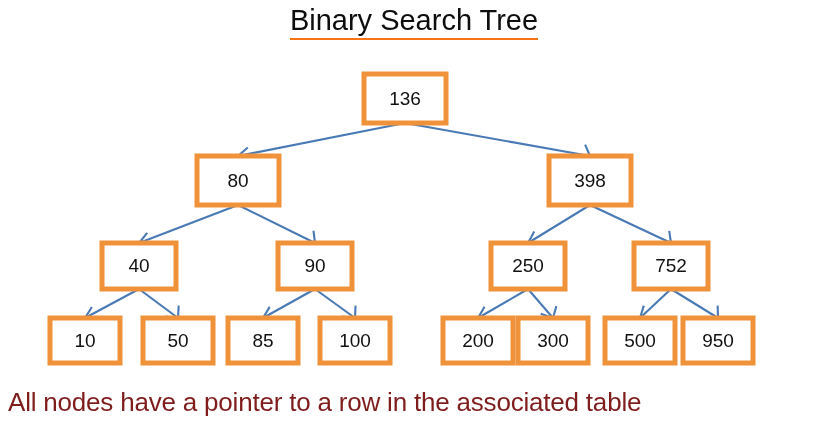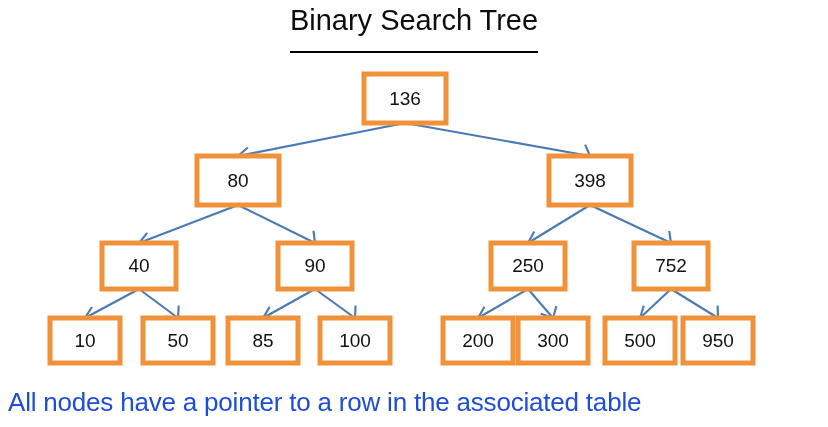--- a/index.html
+++ b/index.html
@@ -26,34 +26,34 @@
     top: 4px;
     width: 828px;
     text-align: center;
     font-family: "Liberation Sans", sans-serif;
     font-size: 29px;
     color: #0d0d0d;
     font-weight: 400;
     letter-spacing: 0px;
   }
   #title .u {
-    border-bottom: 2px solid #000000;
-    padding-bottom: 14px;
+    border-bottom: 2px solid #f97316;
+    padding-bottom: 1px;
     display: inline-block;
     line-height: 1.15;
   }
   #caption {
     position: absolute;
     left: 8px;
     top: 387px;
     width: 816px;
     text-align: left;
     font-family: "Liberation Sans", sans-serif;
     font-size: 26px;
-    color: #1d4ed8;
+    color: #7f1d1d;
     white-space: nowrap;
     letter-spacing: -0.2px;
   }
   svg#tree {
     position: absolute;
     left: 0;
     top: 0;
     width: 828px;
     height: 427px;
     overflow: visible;

